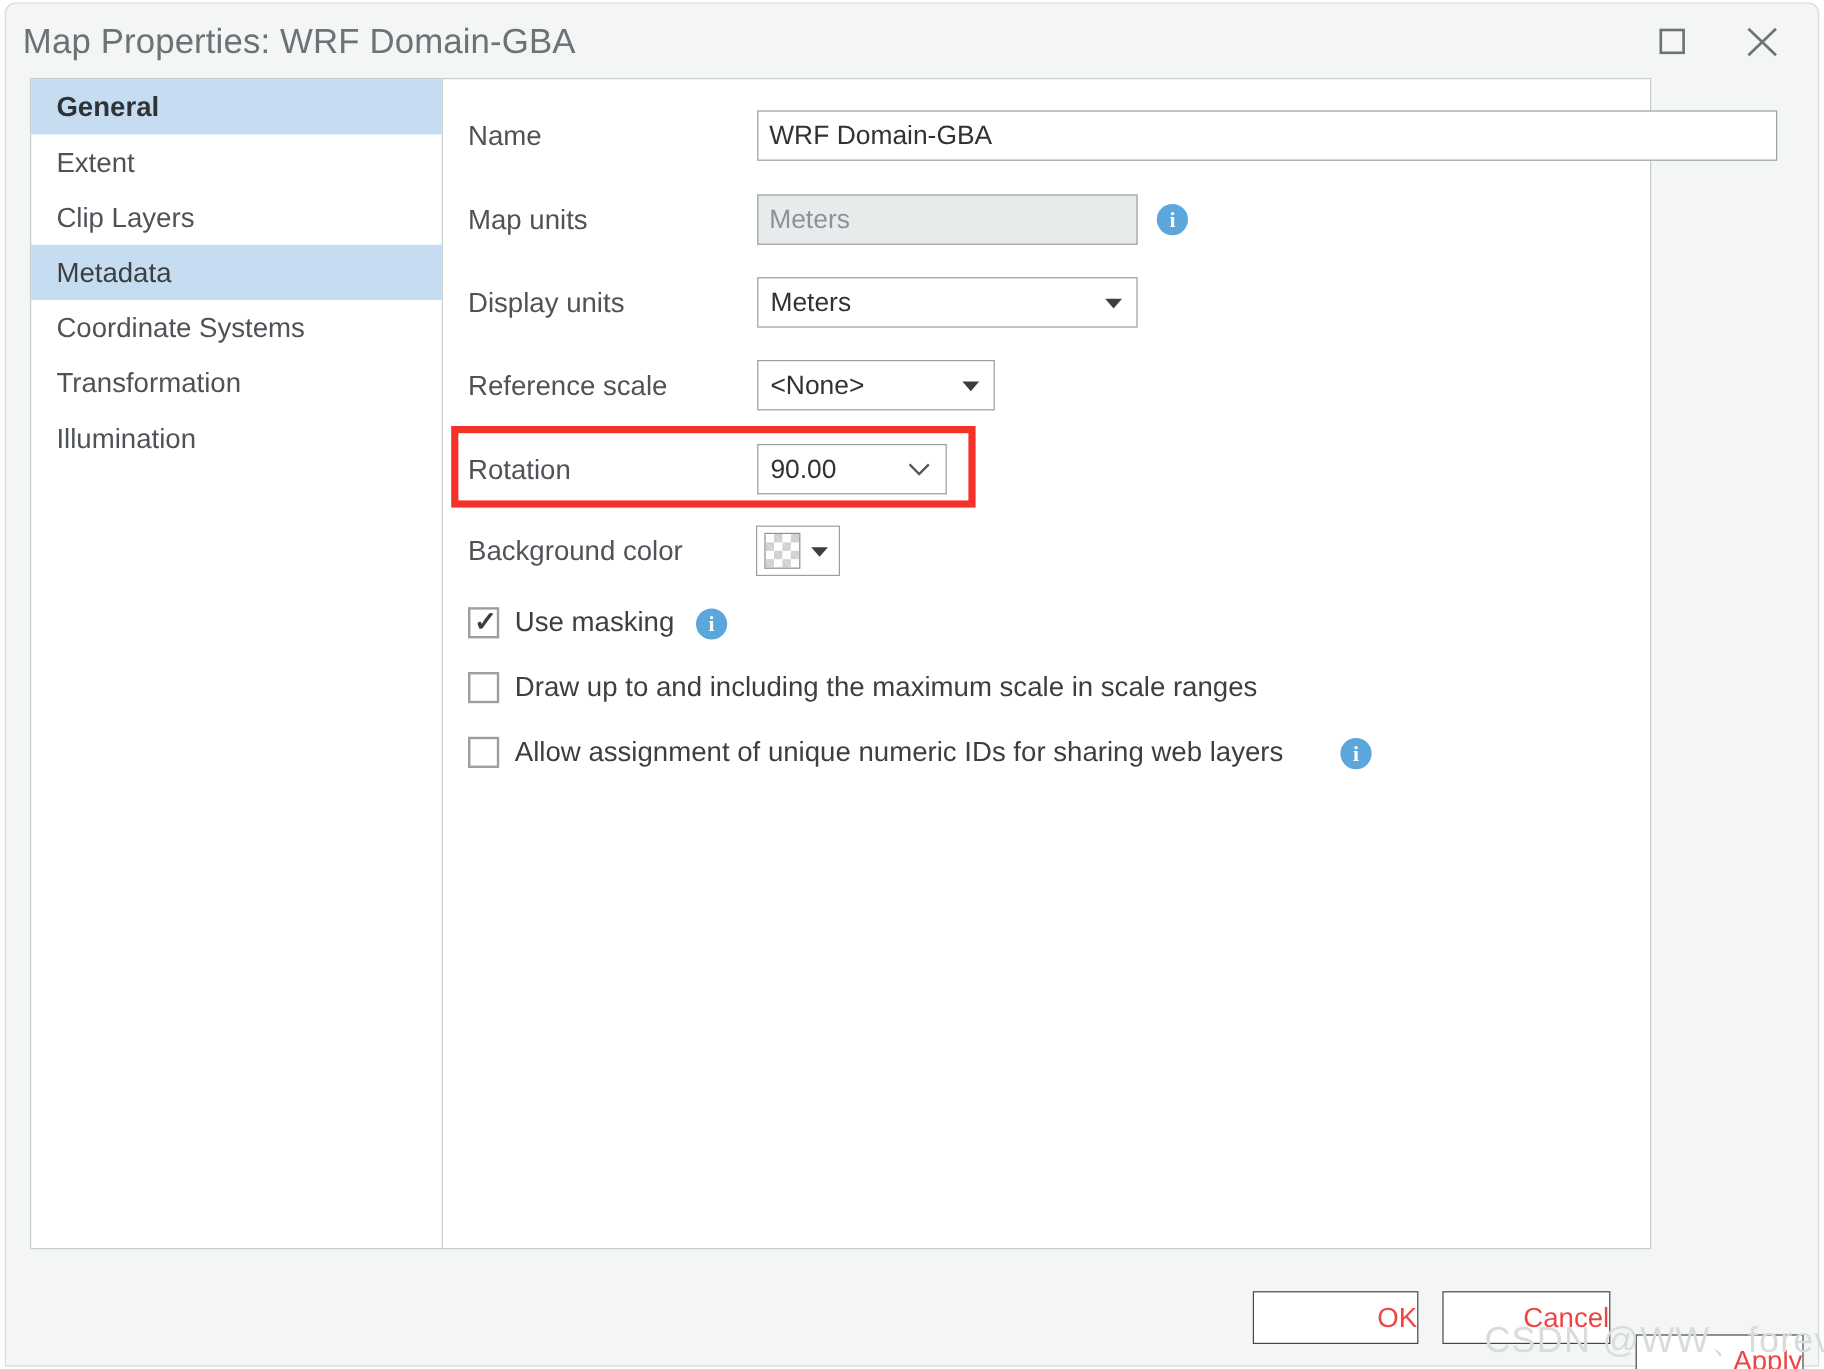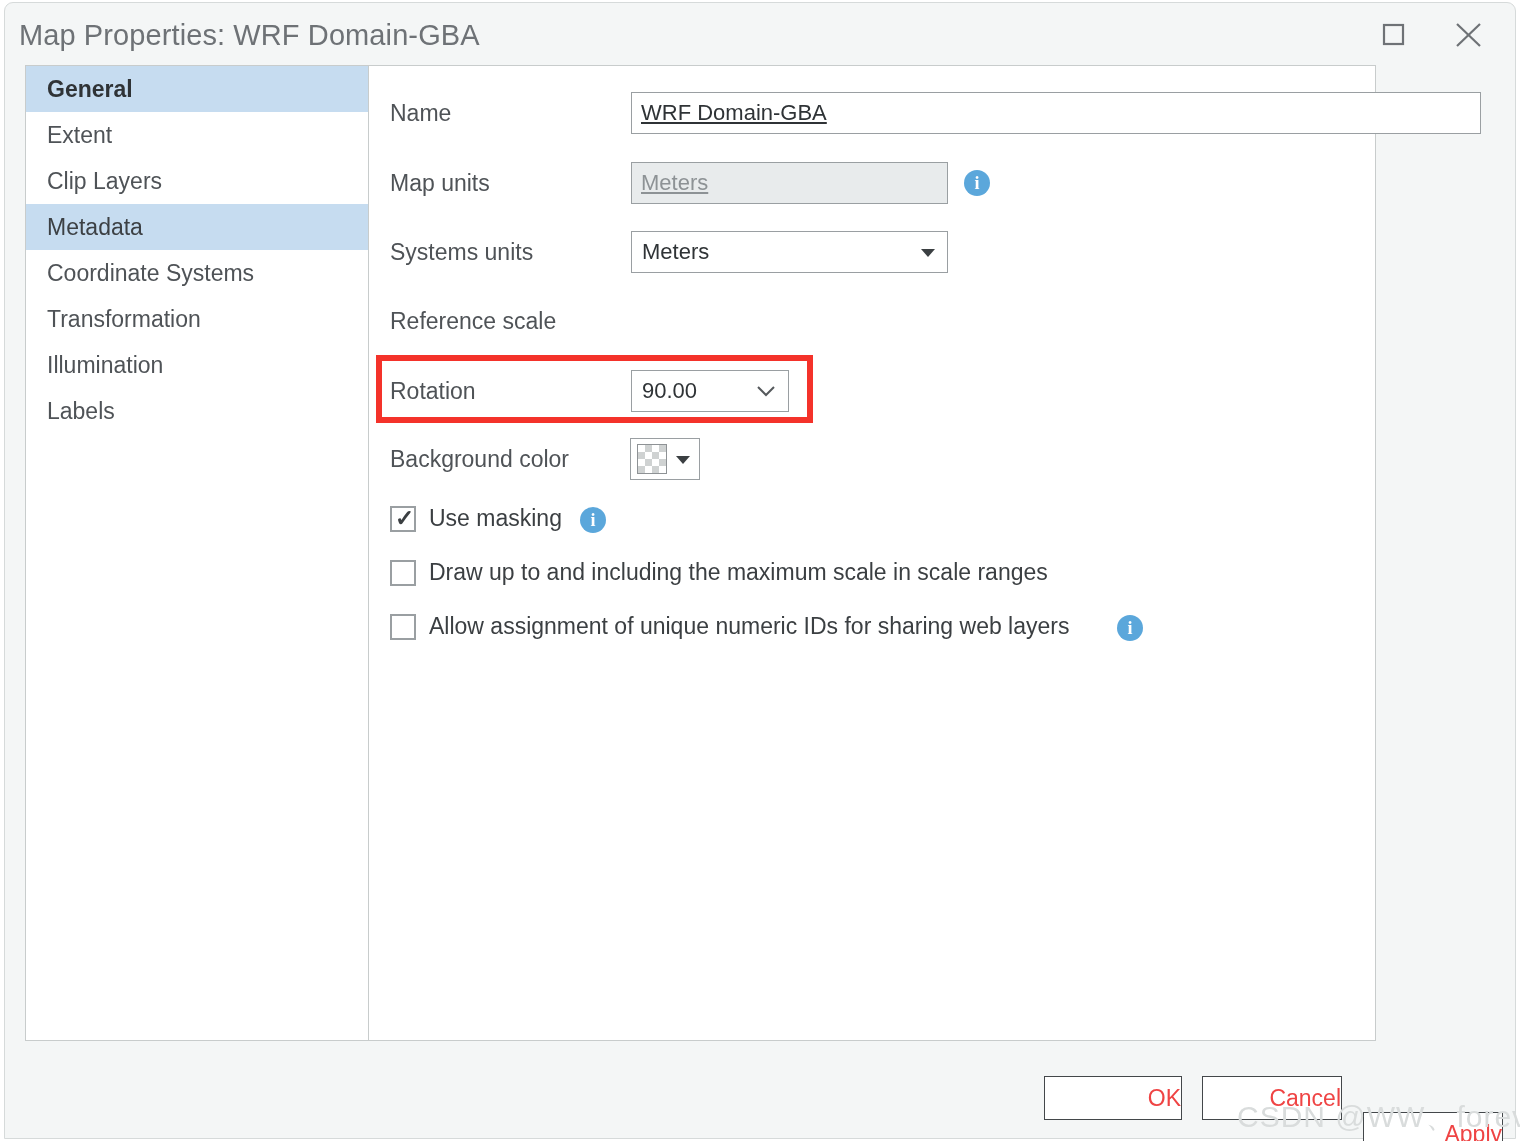--- a/index.html
+++ b/index.html
@@ -120,21 +120,20 @@
     box-sizing: border-box;
     border: 1px solid #9a9fa2;
     background: #ffffff;
     font-size: 22px;
     color: #2f3336;
     padding: 0 9px;
     line-height: 40px;
     height: 42px;
     white-space: nowrap;
     overflow: hidden;
-    text-decoration: underline;
   }
   .txt-field.readonly {
     background: #e8ebec;
     color: #8d9295;
   }
   .combo {
     position: absolute;
     box-sizing: border-box;
     border: 1px solid #9a9fa2;
     background: #ffffff;
@@ -316,46 +315,49 @@
   </div>
 
   <div id="sidebar">
     <div class="side-item selected"><span>General</span></div>
     <div class="side-item"><span>Extent</span></div>
     <div class="side-item"><span>Clip Layers</span></div>
     <div class="side-item hover"><span>Metadata</span></div>
     <div class="side-item"><span>Coordinate Systems</span></div>
     <div class="side-item"><span>Transformation</span></div>
     <div class="side-item"><span>Illumination</span></div>
-    <div class="side-item"><span>Labels</span></div>
   </div>
 
   <div id="main-panel">
 
     <div class="form-row" style="top:25px;">
       <div class="row-label">Name</div>
       <div class="txt-field" style="left:262px; top:1px; width:850px;">WRF Domain-GBA</div>
     </div>
 
     <div class="form-row" style="top:95px;">
       <div class="row-label">Map units</div>
       <div class="txt-field readonly" style="left:262px; top:1px; width:317px;">Meters</div>
       <div class="info-icon" style="left:595px; top:9px;">i</div>
     </div>
 
     <div class="form-row" style="top:164px;">
-      <div class="row-label">Systems units</div>
+      <div class="row-label">Display units</div>
       <div class="combo" style="left:262px; top:1px; width:317px;">
         <span class="val">Meters</span>
         <span class="tri"></span>
       </div>
     </div>
 
     <div class="form-row" style="top:233px;">
       <div class="row-label">Reference scale</div>
+      <div class="combo" style="left:262px; top:1px; width:198px;">
+        <span class="val">&lt;None&gt;</span>
+        <span class="tri"></span>
+      </div>
     </div>
 
     <div class="form-row" style="top:303px;">
       <div class="row-label">Rotation</div>
       <div class="combo" style="left:262px; top:1px; width:158px;padding-left:36px;">
         <span class="val">90.00</span>
         <span class="chev">
           <svg width="20" height="16" viewBox="0 0 20 16">
             <polyline points="2,4 10,12 18,4" fill="none" stroke="#55595c" stroke-width="2"></polyline>
           </svg>

